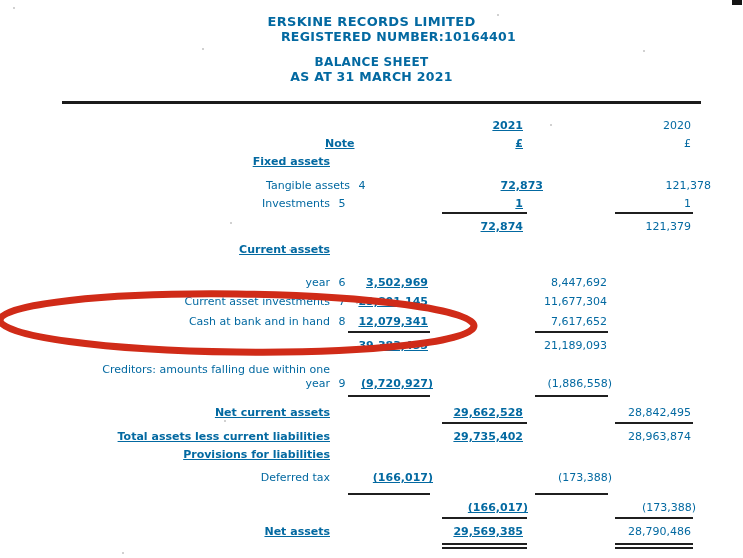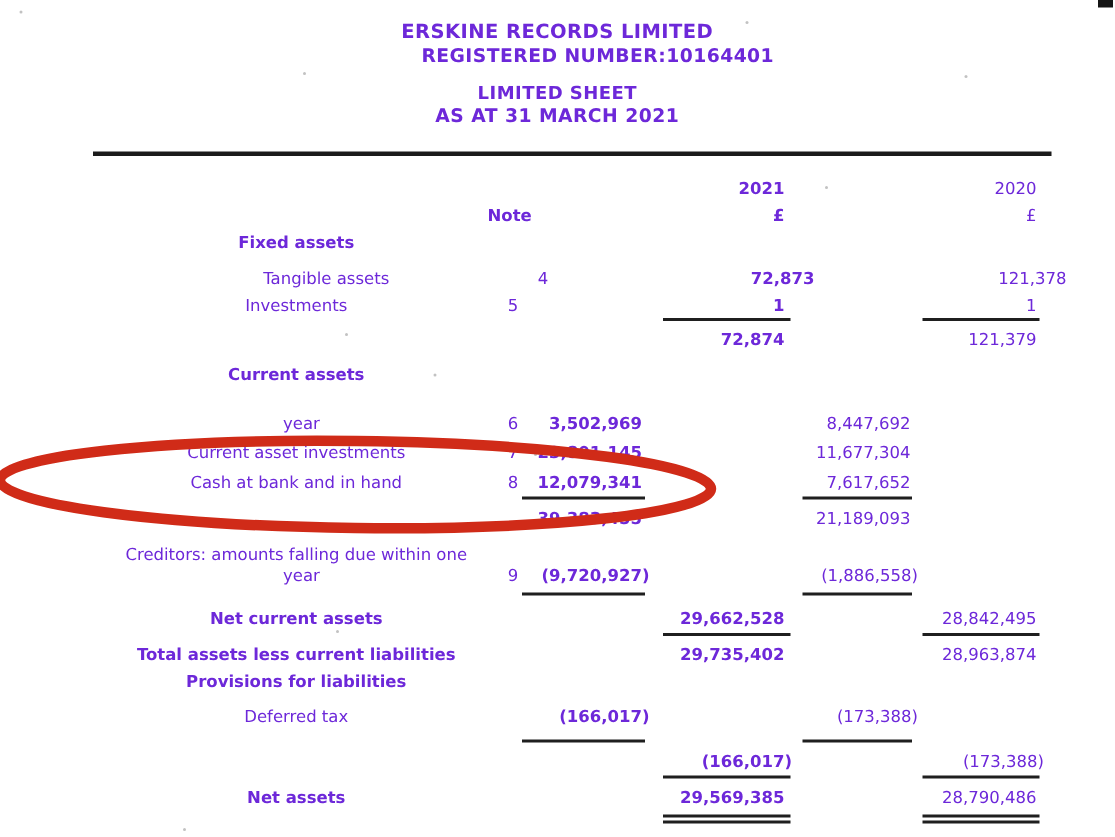--- a/index.html
+++ b/index.html
@@ -1,21 +1,21 @@
 <!DOCTYPE html>
 <html><head>
 <meta charset="utf-8">
 <style>
   html,body{margin:0;padding:0;background:#ffffff;}
   .page{
     position:relative;
     width:743px;height:558px;
     background:#ffffff;
     font-family:"DejaVu Sans","Liberation Sans",sans-serif;
-    color:#6d28d9;
+    color:#0369a1;
     overflow:hidden;
   }
   
   .hline{position:absolute;left:0;width:743px;text-align:center;font-weight:bold;letter-spacing:.3px;}
   .h1{top:14px;font-size:13px;}
   .h2{top:29px;font-size:12.5px;margin-left:27px;}
   .h3{top:55px;font-size:12px;}
   .h4{top:69px;font-size:12.5px;}
   
   .toprule{position:absolute;left:62px;top:101px;width:639px;height:3px;background:#1b1b1b;}
@@ -24,43 +24,43 @@
   .rule-b{left:442px;width:85px;}
   .rule-c{left:535px;width:73px;}
   .rule-d{left:615px;width:78px;}
   .dbl{position:absolute;height:6px;border-top:2px solid #1f1f1f;border-bottom:2px solid #1f1f1f;box-sizing:border-box;background:transparent;}
   
   .row{
     position:absolute;left:65px;width:634px;
     display:grid;grid-template-columns:265px 24px 76px 97px 81px 87px;
     font-size:11px;line-height:13px;
   }
-  .lbl{grid-column:1;text-align:center;white-space:nowrap;}
+  .lbl{grid-column:1;text-align:right;white-space:nowrap;}
   .lbl.ind{padding-left:7px;}
   .note{grid-column:2;text-align:center;}
   .ca{grid-column:3;text-align:right;padding-right:2px;}
   .cb{grid-column:4;text-align:right;padding-right:4px;}
   .cc{grid-column:5;text-align:right;padding-right:1px;}
   .cd{grid-column:6;text-align:right;padding-right:4px;}
-  .b{font-weight:bold;}
+  .b{font-weight:bold;text-decoration:underline;}
   .ph{margin-right:-5px;}
   
   .overlay{position:absolute;left:0;top:0;width:743px;height:558px;pointer-events:none;}
   
   .speck{position:absolute;background:#8f8f8f;opacity:.55;width:2px;height:2px;border-radius:1px;}
   .corner-mark{position:absolute;right:1px;top:0;width:10px;height:5px;background:#151515;}
 </style>
 </head>
 <body>
 
 <div class="page">
 
   <div class="hline h1">ERSKINE RECORDS LIMITED</div>
   <div class="hline h2">REGISTERED NUMBER:10164401</div>
-  <div class="hline h3">LIMITED SHEET</div>
+  <div class="hline h3">BALANCE SHEET</div>
   <div class="hline h4">AS AT 31 MARCH 2021</div>
 
   <div class="toprule"></div>
 
   <div class="row" style="top:119px;">
     <div class="cb b">2021</div>
     <div class="cd">2020</div>
   </div>
   <div class="row" style="top:137px;">
     <div class="note b" style="text-align:left;margin-left:-5px;">Note</div>

